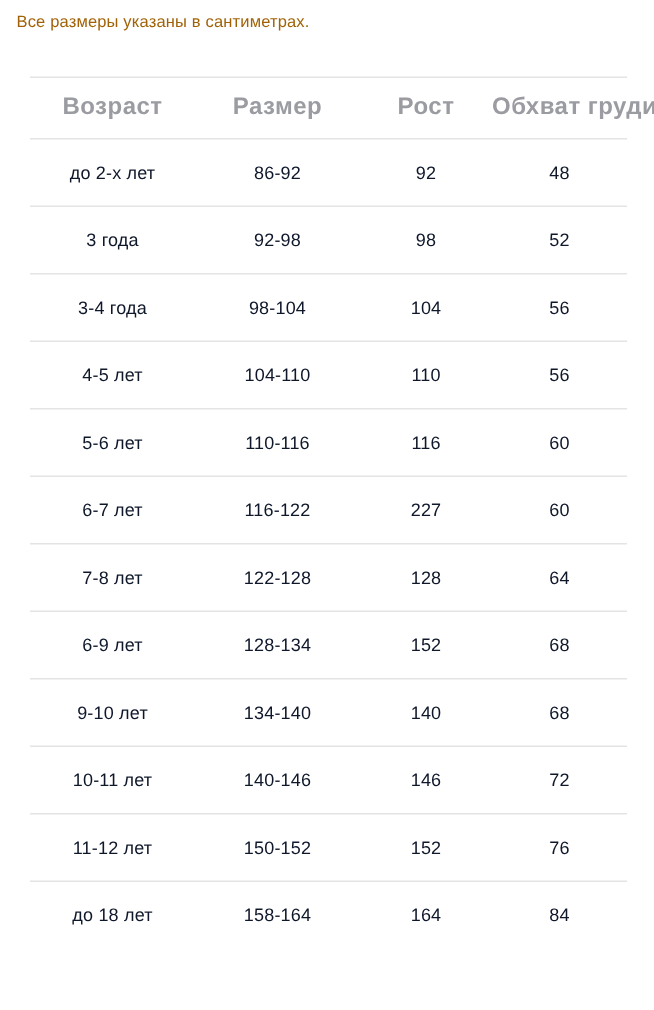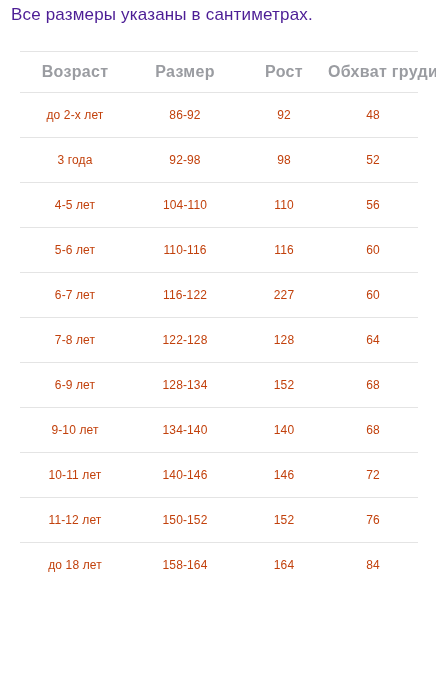--- a/index.html
+++ b/index.html
@@ -20,23 +20,23 @@
     width: 436px;
     height: 673px;
     position: relative;
     box-sizing: border-box;
   }
 
   .intro-note {
     position: absolute;
     left: 11px;
     top: 7px;
-    font-size: 17px;
+    font-size: 11px;
     line-height: 16px;
-    color: #4c1d95;
+    color: #a16207;
     letter-spacing: 0.01em;
     white-space: nowrap;
   }
 
   .size-table {
     position: absolute;
     left: 20px;
     top: 51px;
     width: 398px;
     border-collapse: collapse;
@@ -62,21 +62,21 @@
     white-space: nowrap;
   }
 
   .size-table tbody td {
     height: 44px;
     padding: 0;
     text-align: center;
     vertical-align: middle;
     font-size: 12px;
     font-weight: normal;
-    color: #c2410c;
+    color: #0f172a;
     letter-spacing: 0.01em;
     border-bottom: 1px solid #e4e4e4;
     white-space: nowrap;
   }
 
   .size-table tbody tr:last-child td {
     border-bottom: none;
   }
 </style>
 </head>
@@ -106,20 +106,26 @@
           <td>до 2-х лет</td>
           <td>86-92</td>
           <td>92</td>
           <td>48</td>
         </tr>
         <tr>
           <td>3 года</td>
           <td>92-98</td>
           <td>98</td>
           <td>52</td>
+        </tr>
+        <tr>
+          <td>3-4 года</td>
+          <td>98-104</td>
+          <td>104</td>
+          <td>56</td>
         </tr>
         <tr>
           <td>4-5 лет</td>
           <td>104-110</td>
           <td>110</td>
           <td>56</td>
         </tr>
         <tr>
           <td>5-6 лет</td>
           <td>110-116</td>

